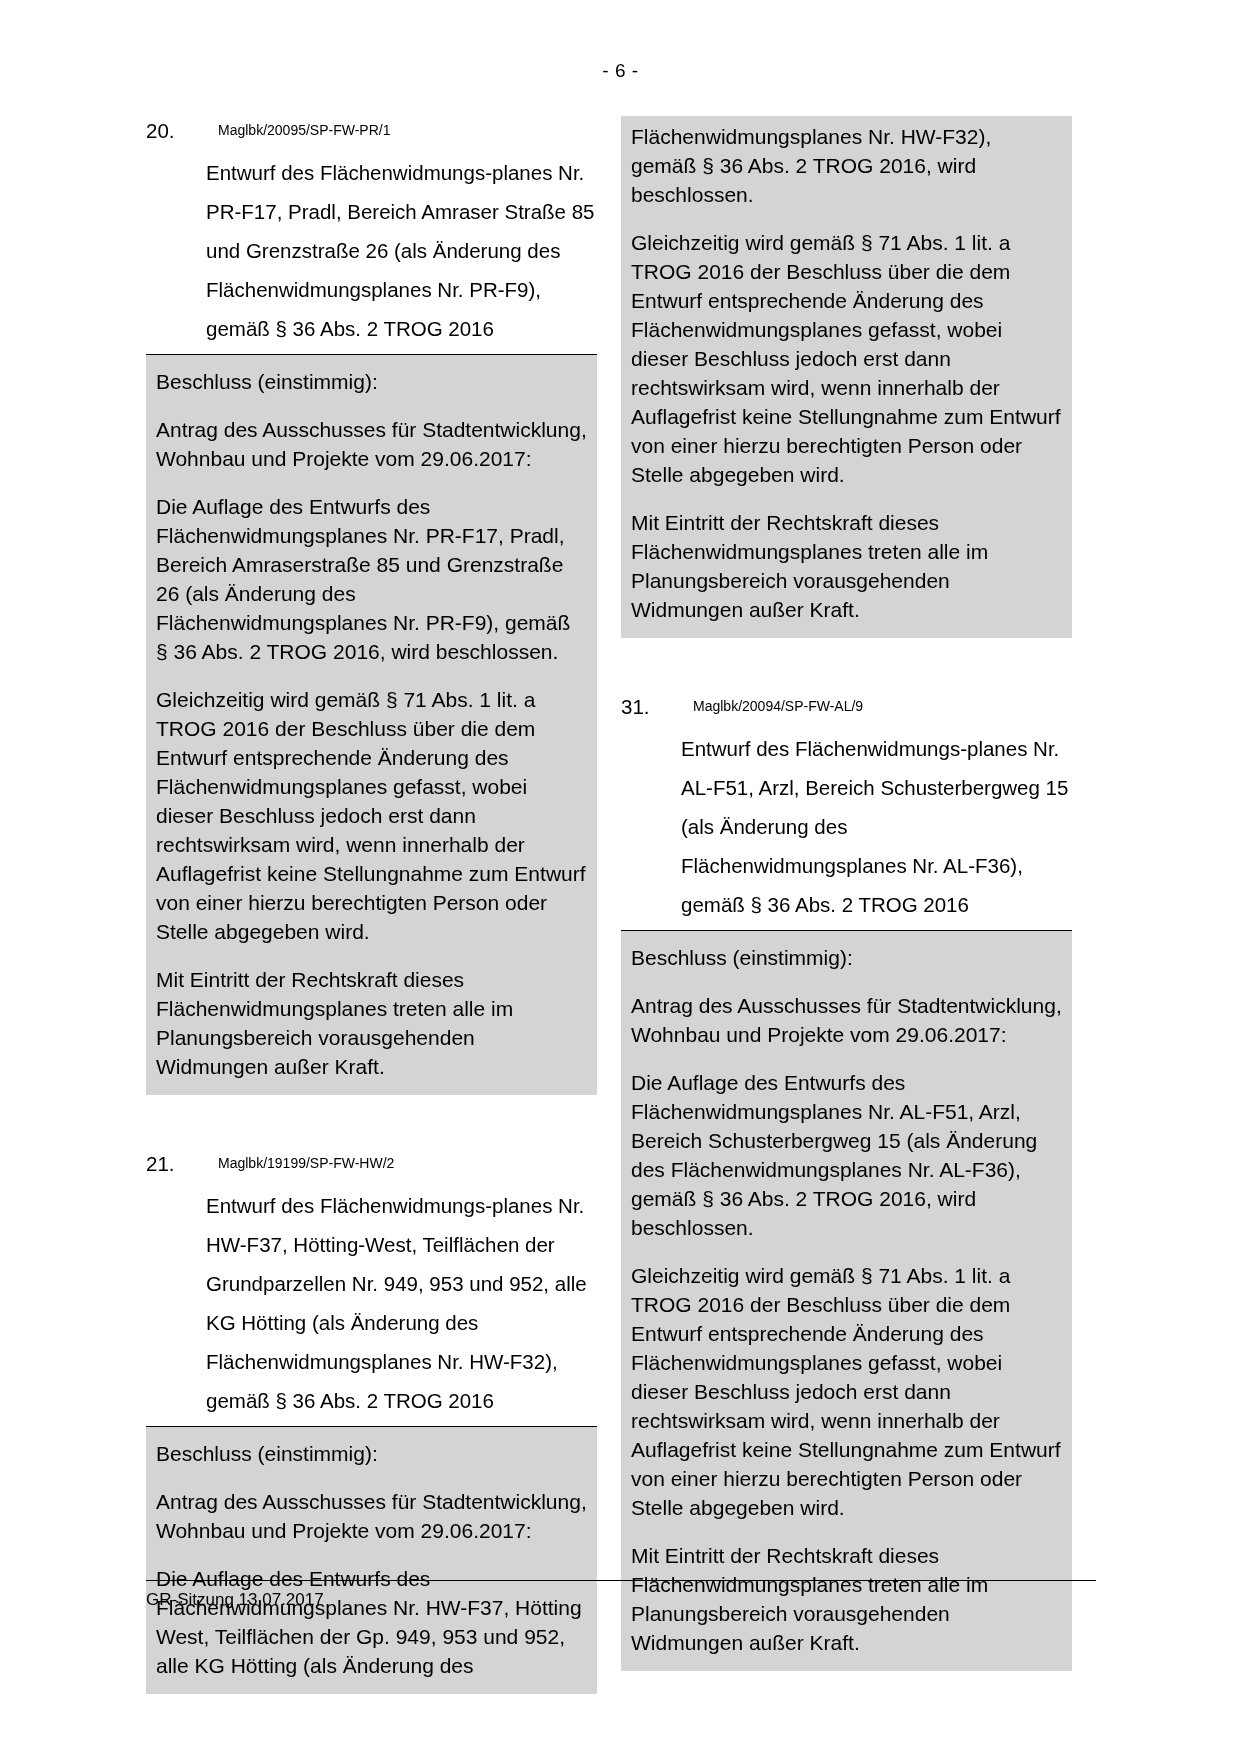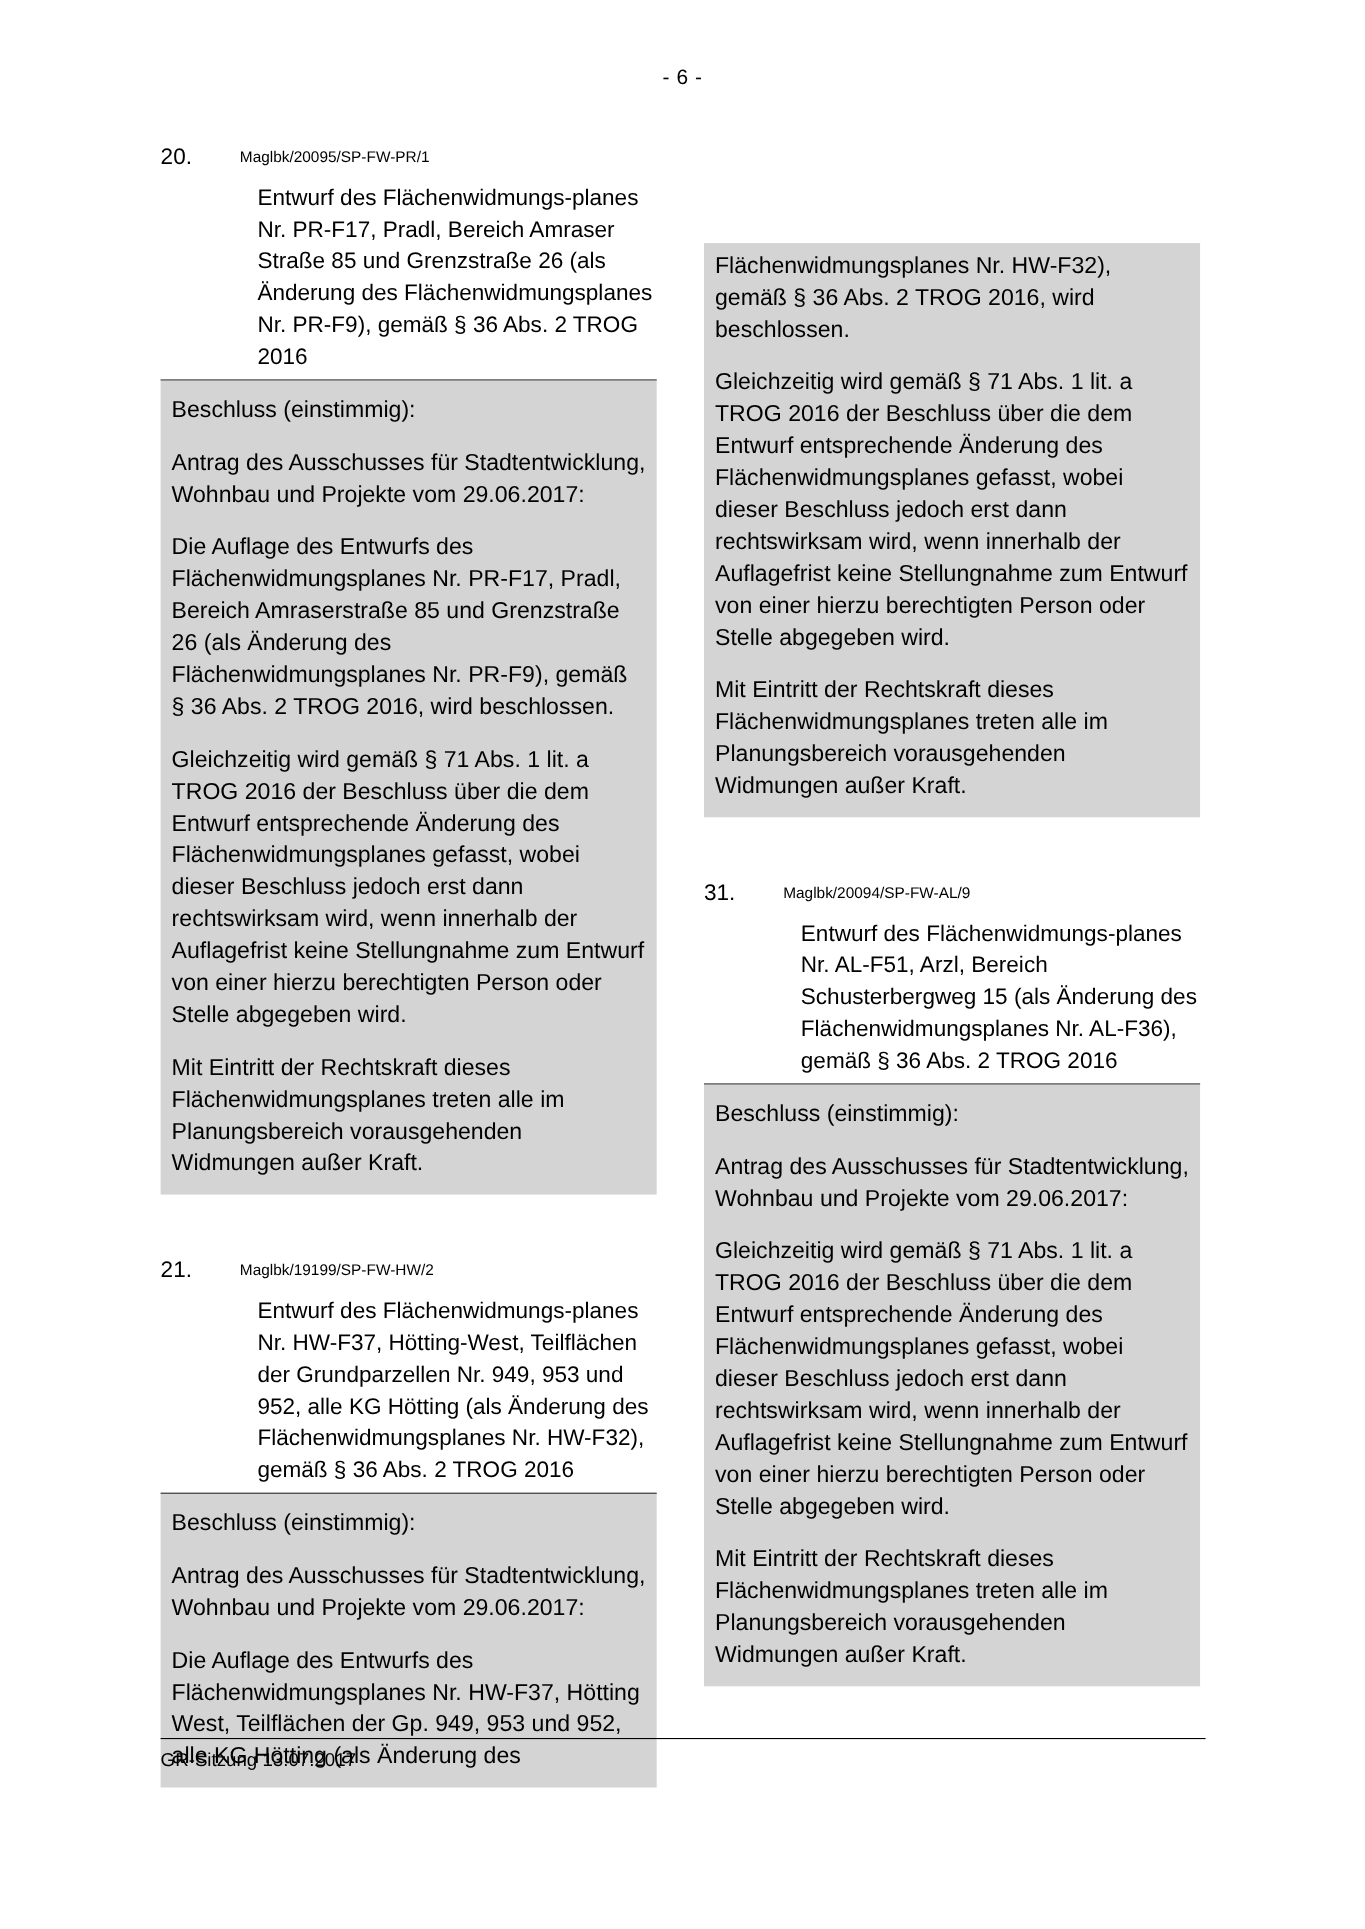--- a/index.html
+++ b/index.html
@@ -24,26 +24,25 @@
     position: absolute;
     top: 60px;
     left: 0;
     width: 1241px;
     text-align: center;
     font-size: 19px;
     letter-spacing: 0.5px;
   }
   .columns {
     position: absolute;
-    top: 128px;
+    top: 116px;
     left: 146px;
     width: 950px;
     display: flex;
-    gap: 43px;
-    align-items: center;
+    gap: 24px;
   }
   .col {
     width: 451px;
   }
   .item {
     margin-bottom: 0;
   }
   .item-head {
     display: flex;
     align-items: flex-start;
@@ -53,23 +52,23 @@
     width: 72px;
     flex: 0 0 72px;
     font-size: 20.5px;
     line-height: 29px;
   }
   .item-title {
     font-size: 14px;
     line-height: 29px;
   }
   .item-body {
-    margin-left: 88px;
+    margin-left: 60px;
     font-size: 20.5px;
-    line-height: 29px;
+    line-height: 39px;
   }
   .rule {
     border-bottom: 1.5px solid #000;
     margin-top: 6px;
     margin-bottom: 0;
     width: 100%;
   }
   .shaded {
     background: #d4d4d4;
     padding: 12px 10px 14px 10px;
@@ -162,20 +161,21 @@
       <div class="item">
         <div class="item-head">
           <div class="item-num">31.</div>
           <div class="item-title">Maglbk/20094/SP-FW-AL/9</div>
         </div>
         <div class="item-body">Entwurf des Flächenwidmungs-planes Nr. AL-F51, Arzl, Bereich Schusterbergweg 15 (als Änderung des Flächenwidmungsplanes Nr. AL-F36), gemäß § 36 Abs. 2 TROG 2016</div>
         <div class="rule"></div>
         <div class="shaded">
           <p>Beschluss (einstimmig):</p>
           <p>Antrag des Ausschusses für Stadtentwicklung, Wohnbau und Projekte vom 29.06.2017:</p>
+          <p>Die Auflage des Entwurfs des Flächenwidmungsplanes Nr. AL-F51, Arzl, Bereich Schusterbergweg 15 (als Änderung des Flächenwidmungsplanes Nr. AL-F36), gemäß § 36 Abs. 2 TROG 2016, wird beschlossen.</p>
           <p>Gleichzeitig wird gemäß § 71 Abs. 1 lit. a TROG 2016 der Beschluss über die dem Entwurf entsprechende Änderung des Flächenwidmungsplanes gefasst, wobei dieser Beschluss jedoch erst dann rechtswirksam wird, wenn innerhalb der Auflagefrist keine Stellungnahme zum Entwurf von einer hierzu berechtigten Person oder Stelle abgegeben wird.</p>
           <p>Mit Eintritt der Rechtskraft dieses Flächenwidmungsplanes treten alle im Planungsbereich vorausgehenden Widmungen außer Kraft.</p>
         </div>
       </div>
 
     </div>
   </div>
 
   <div class="footer">
     <div class="footer-rule"></div>

